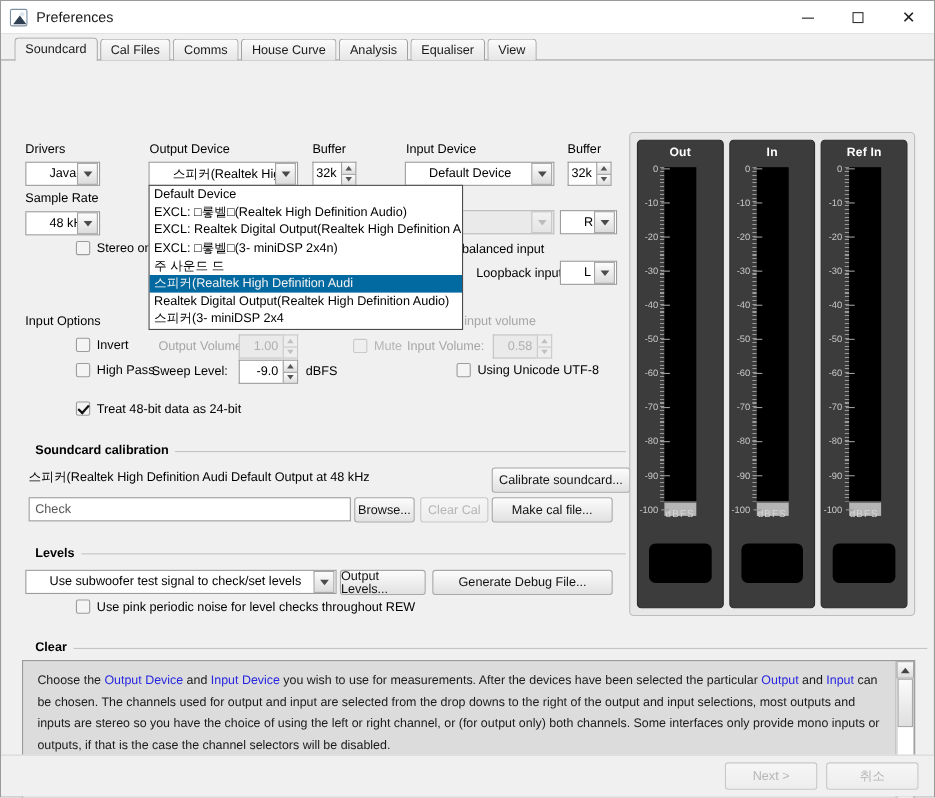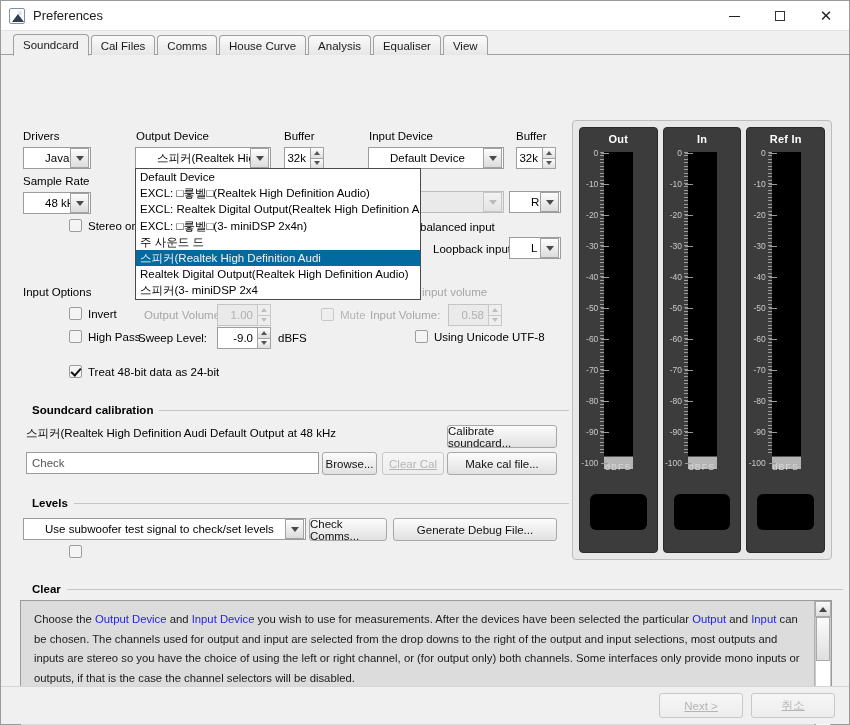--- a/index.html
+++ b/index.html
@@ -148,21 +148,21 @@
   .cb.dis .box { border-color:#c9c9c9; background:#efefef; }
   .cb.dis span { color:#b5b5b5; }
 
   
   .btn {
     height: 23px; border: 1px solid #a8a8a8; border-radius: 3px;
     background: linear-gradient(#fcfcfc,#e1e1e1);
     display: flex; align-items: center; justify-content: center;
     font-size: 11.5px; color:#111;
   }
-  .btn.disabled { color:#b5b5b5; background: linear-gradient(#f6f6f6,#ededed); border-color:#c8c8c8;text-decoration:underline; }
+  .btn.disabled { color:#b5b5b5; background: linear-gradient(#f6f6f6,#ededed); border-color:#c8c8c8; }
 
   
   .group { position: absolute; display:flex; align-items:center;margin-left:11px; }
   .group .gtitle { font-weight: bold; font-size: 11.5px; padding-right: 6px; white-space:nowrap; }
   .group .gline { height:1px; background:#c4c4c4; flex:1; }
 
   
   .tfield {
     background:#fff; border:1px solid #9c9c9c; height:22px;
     display:flex; align-items:center; padding-left:5px; font-size:11.5px; color:#555;
@@ -454,37 +454,38 @@
     <div class="group" style="left:20px;top:349px;width:537px;">
       <div class="gtitle">Soundcard calibration</div>
       <div class="gline"></div>
     </div>
     <div class="lbl" style="position:absolute;left:25px;top:371px;">스피커(Realtek High Definition Audi Default Output at 48 kHz</div>
     <div class="tfield" style="position:absolute;left:25px;top:397px;width:293px;">
       <span>Check</span>
     </div>
     <div class="btn" style="position:absolute;left:321px;top:397px;width:55px;">Browse...</div>
     <div class="btn disabled" style="position:absolute;left:381px;top:397px;width:62px;">Clear Cal</div>
-    <div class="btn" style="position:absolute;left:446px;top:370px;width:110px;">Calibrate soundcard...</div>
+    <div class="btn" style="position:absolute;left:446px;top:370px;width:126px;">Calibrate soundcard...</div>
     <div class="btn" style="position:absolute;left:446px;top:397px;width:110px;">Make cal file...</div>
 
     <div class="group" style="left:20px;top:442px;width:537px;">
       <div class="gtitle">Levels</div>
       <div class="gline"></div>
     </div>
     <div class="combo" style="position:absolute;left:22px;top:463px;width:283px;">
       <div class="val">Use subwoofer test signal to check/set levels</div>
       <div class="arrow-btn">
           <i class="caret"></i>
         </div>
     </div>
-    <div class="btn" style="position:absolute;left:308px;top:463px;width:78px;">Check Comms...</div>
+    <div class="btn" style="position:absolute;left:308px;top:463px;width:78px;">Output Levels...</div>
     <div class="btn" style="position:absolute;left:392px;top:463px;width:164px;">Generate Debug File...</div>
     <div class="cb" style="position:absolute;left:23px;top:490px;">
       <div class="box"></div>
+      <span>Use pink periodic noise for level checks throughout REW</span>
     </div>
 
     <div id="meters">
       <div class="meter">
         <div class="mtitle">Out</div>
         <div class="scale"></div>
         <div class="mbar">
             <div class="mval"></div>
           </div>
         <div class="tick" style="top:20px">0</div>

